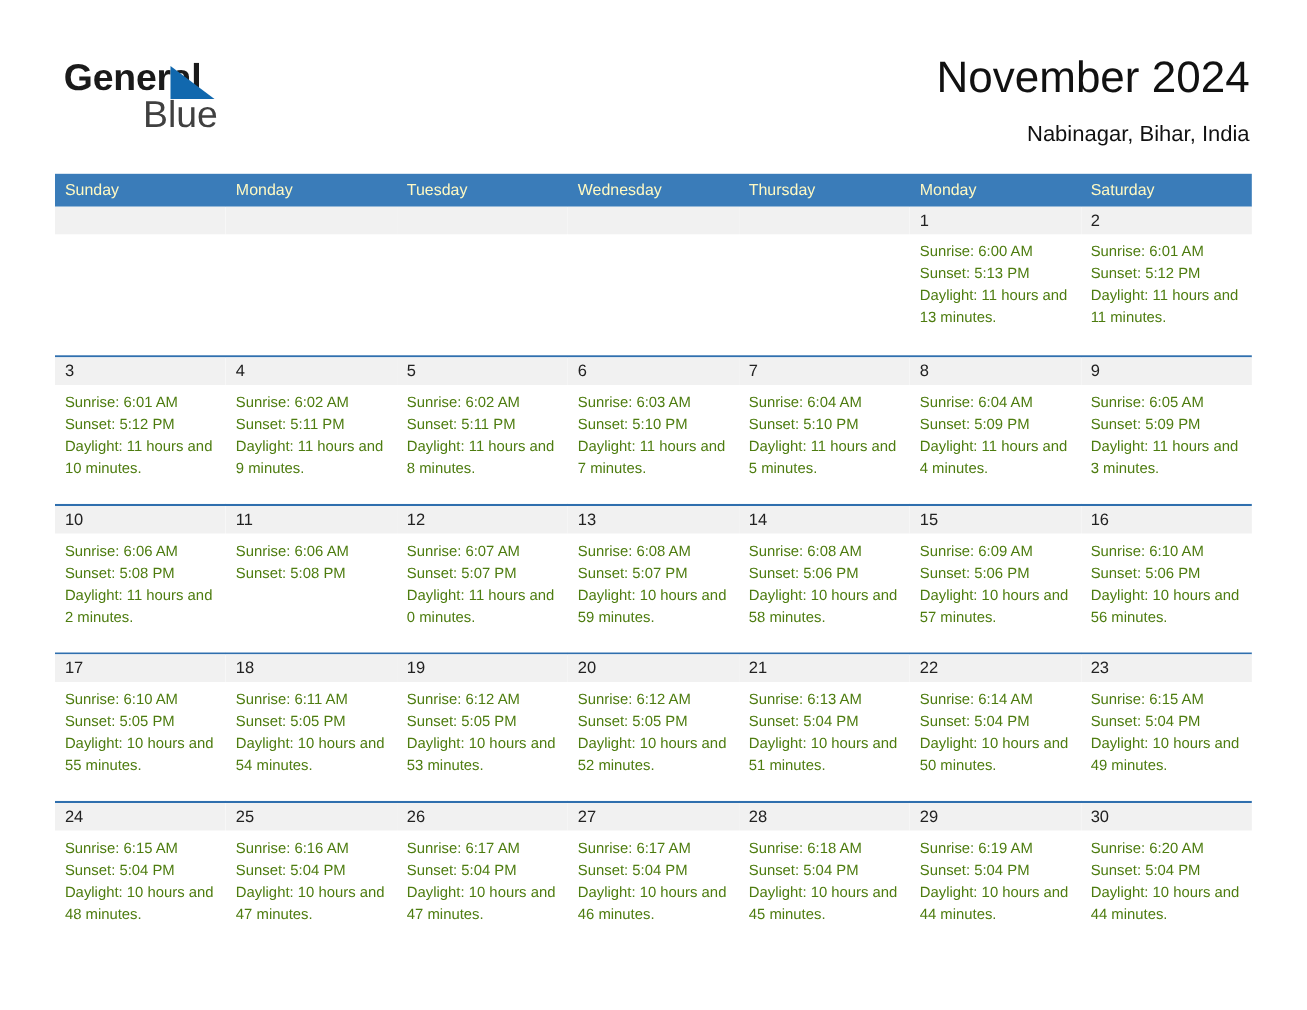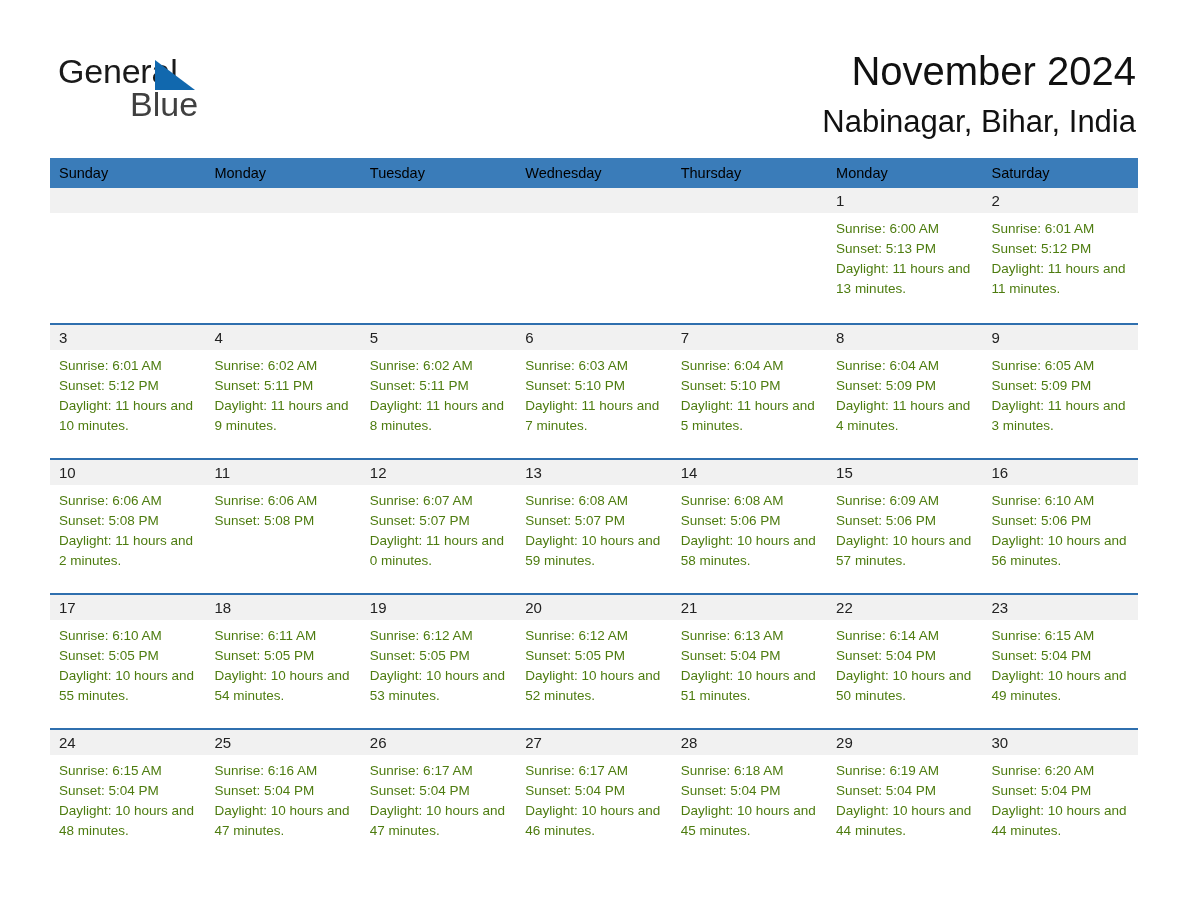--- a/index.html
+++ b/index.html
@@ -36,21 +36,21 @@
     height: 80px;
   }
   .logo-line1 {
     position: absolute;
     left: 0;
     top: 0;
     font-size: 34px;
     line-height: 38px;
     color: #1a1a1a;
     letter-spacing: -0.2px;
-    font-weight: 400;
+    font-weight: 700;
   }
   .logo-tri {
     position: absolute;
     left: 97px;
     top: 8px;
     width: 0;
     height: 0;
     border-left: 40px solid #1168ae;
     border-top: 30px solid transparent;
   }
@@ -72,21 +72,21 @@
     line-height: 46px;
     color: #111111;
     font-weight: 400;
     text-align: right;
     white-space: nowrap;
   }
   .subtitle {
     position: absolute;
     right: 52px;
     top: 108px;
-    font-size: 31px;
+    font-size: 20px;
     line-height: 28px;
     color: #111111;
     font-weight: 400;
     text-align: right;
     white-space: nowrap;
   }
 
   
   .calendar {
     position: absolute;
@@ -98,21 +98,21 @@
     display: flex;
     width: 1088px;
     height: 30px;
     background: #3a7cb9;
   }
   .weekday {
     width: 155.43px;
     height: 30px;
     box-sizing: border-box;
     padding: 5px 0 0 9px;
-    color: #000000;
+    color: #fef9c3;
     font-size: 14.5px;
     line-height: 20px;
     white-space: nowrap;
   }
 
   .week-row {
     display: flex;
     width: 1088px;
     height: 135px;
     border-top: 2px solid #2f6fae;

